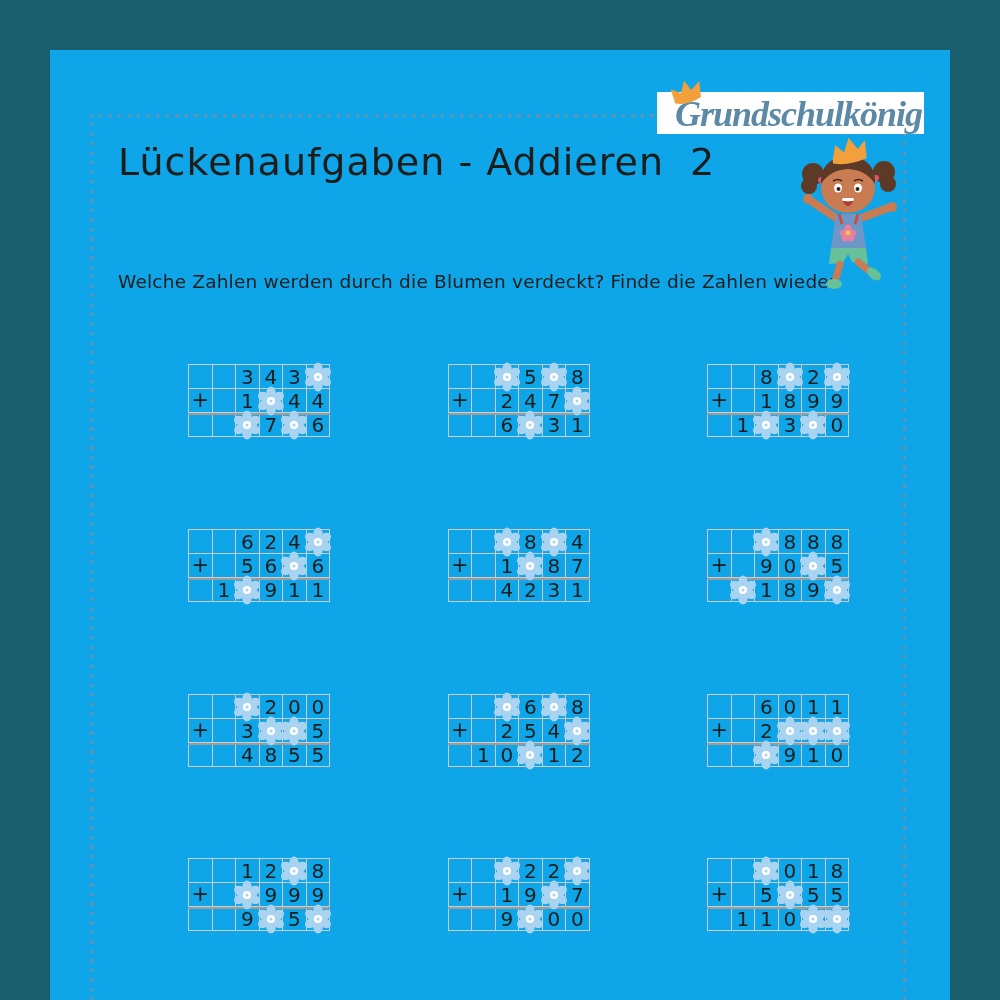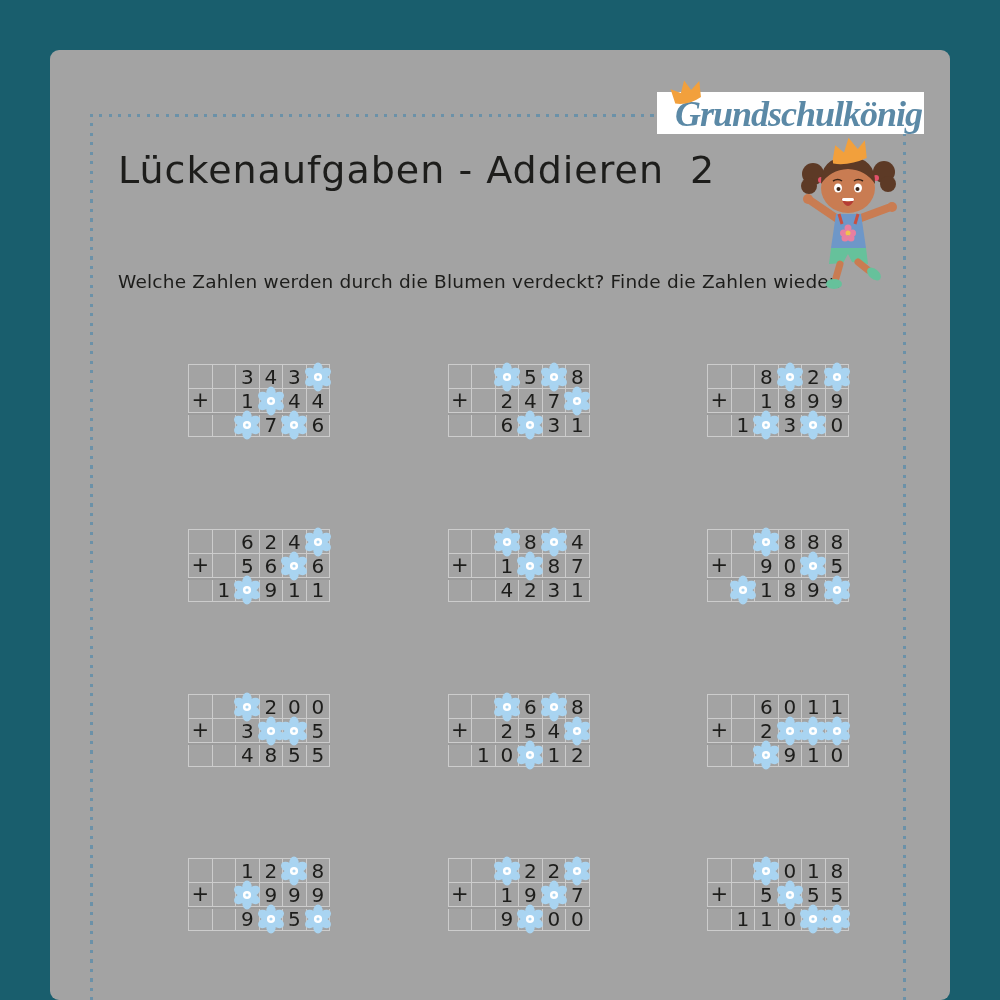--- a/index.html
+++ b/index.html
@@ -4,41 +4,40 @@
 <style>
   * { margin:0; padding:0; box-sizing:border-box; }
   html,body { width:1000px; height:1000px; }
   .canvas {
     position:relative; width:1000px; height:1000px;
     background:#195E6D; overflow:hidden;
     font-family:"DejaVu Sans", sans-serif; color:#1d1d1b;
   }
   .page {
     position:absolute; left:50px; top:50px; width:900px; height:950px;
-    background:#a3a3a3;
-    border-radius:9px;
+    background:#0ea5e9;
   }
   .dot-h { position:absolute; height:3px;
     background:repeating-linear-gradient(to right,#6B91A8 0 3px,transparent 3px 9.5px); }
   .dot-v { position:absolute; width:3px;
     background:repeating-linear-gradient(to bottom,#6B91A8 0 3px,transparent 3px 9.5px); }
   .border-top   { left:40px; top:64px;  width:816px; }
   .border-left  { left:40px; top:64px;  height:886px; }
   .border-right { left:853px; top:64px; height:886px; }
 
   .logo {
     position:absolute; top:42px; right:26px; z-index:3;
     background:#fff; padding:4px 2px 2px 18px;
     font-family:"Liberation Serif", serif; font-style:italic; font-weight:700;
     font-size:36px; color:#5B89A6; letter-spacing:-1px; line-height:1;
   }
   .logo-crown { position:absolute; left:12px; top:-16px; }
 
   .title {
-    position:absolute; left:68px; top:98px; z-index:2;
+    position:absolute; left:68px; top:90px; z-index:2;
     font-size:38px; font-weight:500; letter-spacing:1px; white-space:pre;
   }
   .instruction {
     position:absolute; left:68px; top:221px; z-index:2;
     font-size:18.5px; letter-spacing:0.2px;
   }
   .girl { position:absolute; left:746px; top:84px; z-index:2; }
 
   .problems-area { position:absolute; inset:0; z-index:2; }
   .problem {

